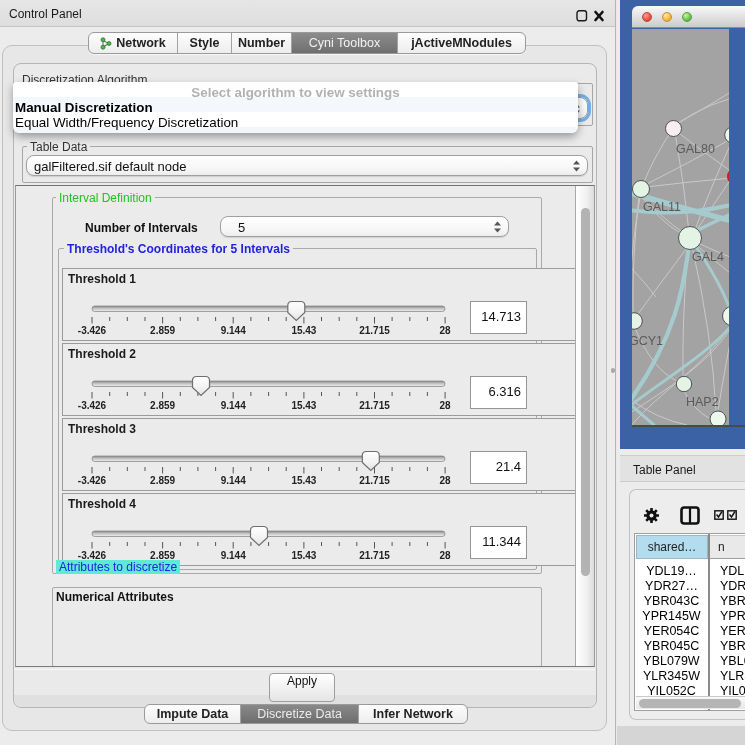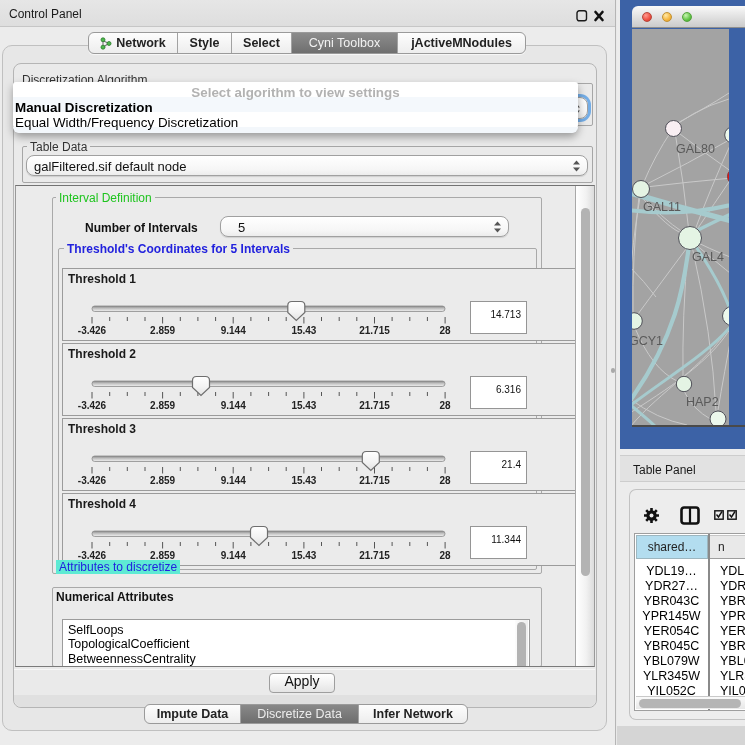--- a/index.html
+++ b/index.html
@@ -20,26 +20,26 @@
 #toptabs .sel{background:linear-gradient(#8c8c8c,#6f6f6f);color:#f2f2f2;font-weight:normal}
 #bottabs{position:absolute;left:144px;top:704px;height:20px;display:flex;border:1px solid #9a9a9a;border-radius:6px;overflow:hidden;background:linear-gradient(#fdfdfd,#ededed)}
 #bottabs .seg{height:100%;display:flex;align-items:center;justify-content:center;font-size:12.5px;font-weight:bold;color:#222;border-right:1px solid #a2a2a2}
 #bottabs .seg:last-child{border-right:none}
 #bottabs .sel{background:linear-gradient(#898989,#6e6e6e);color:#ececec;font-weight:normal}
 #scrollpane{position:absolute;left:15px;top:185px;width:580px;height:482px;background:#ebebeb;overflow:hidden;border:1px solid #999;border-top:1px solid #737373;border-bottom:1px solid #7a7a7a}
 #vsbtrack{position:absolute;right:0;top:0;width:19px;height:100%;background:linear-gradient(90deg,#ffffff,#f2f2f2 55%,#dcdcdc);border-left:1px solid #a8a8a8}
 #vsbthumb{position:absolute;right:4.5px;top:22px;width:9px;height:368px;border-radius:5px;background:#b3b3b3}
 .tpanel{position:absolute;left:46px;width:563px;height:73px;border:1px solid #9b9b9b;background:#ebebeb}
 .tlabel{position:absolute;left:5px;top:3px;font-size:12px;font-weight:bold;color:#1a1a1a}
-.tfield{position:absolute;left:407px;top:32px;width:57px;height:33px;background:#fff;border:1px solid #959595;font-size:10px;color:#111;text-align:right;padding:7px 5px 0 0}
+.tfield{position:absolute;left:407px;top:32px;width:57px;height:33px;background:#fff;border:1px solid #959595;font-size:13px;color:#111;text-align:right;padding:7px 5px 0 0}
 #popup{position:absolute;left:13px;top:82px;width:565px;height:51px;background:#fff;border-radius:3px 3px 8px 8px;box-shadow:0 4px 9px rgba(0,0,0,0.35);z-index:50;font-size:13.4px}
 #popup .r1{position:absolute;left:0;top:3px;width:100%;text-align:center;color:#b2b2b2;font-weight:bold}
 #popup .r2{position:absolute;left:2px;top:17.5px;font-weight:bold;color:#000}
 #popup .r3{position:absolute;left:2px;top:32.5px;color:#000}
-#applybtn{position:absolute;left:269px;top:673px;width:66px;height:20px;background:linear-gradient(#ffffff,#f1f1f1 55%,#e4e4e4);border:1px solid #9e9e9e;border-radius:4px;font-size:14px;color:#111;text-align:center;line-height:15px}
+#applybtn{position:absolute;left:269px;top:673px;width:66px;height:29px;background:linear-gradient(#ffffff,#f1f1f1 55%,#e4e4e4);border:1px solid #9e9e9e;border-radius:4px;font-size:12px;color:#111;text-align:center;line-height:15px}
 #rightwin{position:absolute;left:620px;top:0;width:125px;height:449px;background:#3c62a6}
 #mactitle{position:absolute;left:12px;top:6px;width:113px;height:22px;background:linear-gradient(#f9f9f9,#cbcbcb);border-bottom:1px solid #8e8e8e;border-radius:6px 0 0 0}
 .light{position:absolute;top:6px;width:10px;height:10px;border-radius:50%}
 #canvas{position:absolute;left:12px;top:29px;width:97px;height:396px;background:#a3a3a3;overflow:hidden}
 #tpbar{position:absolute;left:620px;top:455px;width:125px;height:27px;background:#e2e2e2;border-top:1px solid #cdcdcd;border-bottom:1px solid #cdcdcd}
 #tpbar .t{position:absolute;left:13px;top:7px;font-size:12px;color:#1a1a1a}
 #rbg{position:absolute;left:617px;top:0;width:128px;height:745px;background:#ececec}
 #tablebox{position:absolute;left:629px;top:489px;width:116px;height:231px;border:1px solid #c2c2c2;border-radius:7px 0 0 7px;background:#ededed;border-right:none}
 #tbl{position:absolute;left:4px;top:43px;width:112px;height:178px;background:#fff;border:1px solid #9e9e9e;border-right:none;overflow:hidden}
 .hdr1{position:absolute;left:1px;top:1px;width:72px;height:24px;background:#b3ddef;border:1px solid #9db6bf;font-size:12px;color:#222;text-align:center;line-height:22px}
@@ -65,21 +65,21 @@
 <path d="M19.5 2 L26.5 10 M26.5 2 L19.5 10" stroke="#111" stroke-width="2.6" stroke-linecap="round"></path>
 </svg>
 <div id="toptabs">
 <div class="seg" style="width:89px"><svg width="12" height="13" viewBox="0 0 12 13" style="margin-right:4px">
 <path d="M3 3.5 V10 M3.6 9.8 L8.6 6.5 M3.6 4 L8.6 6.2" stroke="#777" stroke-width="1.1" fill="none"></path>
 <circle cx="3" cy="2.8" r="2" fill="#4db84d" stroke="#2c7a2c" stroke-width="0.8"></circle>
 <circle cx="3" cy="10.2" r="2" fill="#4db84d" stroke="#2c7a2c" stroke-width="0.8"></circle>
 <circle cx="9" cy="6.5" r="2" fill="#4db84d" stroke="#2c7a2c" stroke-width="0.8"></circle>
 </svg>Network</div>
 <div class="seg" style="width:54px">Style</div>
-<div class="seg" style="width:60px">Select</div>
+<div class="seg" style="width:60px">Number</div>
 <div class="seg sel" style="width:106px">Cyni Toolbox</div>
 <div class="seg" style="width:127px">jActiveMNodules</div>
 </div>
 <div class="groupbox" style="left:22px;top:83px;width:570.5px;height:43px"></div>
 <div class="grouptitle" style="left:19px;top:73px">Discretization Algorithm</div>
 <div class="combo" style="left:26px;top:97px;width:562px;height:22px;box-shadow:0 0 0 3px rgba(86,157,229,0.8)">
 <span class="ar" style="top:5px"><svg width="9" height="12" viewBox="0 0 9 12">
           <path d="M4.5 0.5 L8 4.5 L1 4.5 Z" fill="#555"></path>
           <path d="M4.5 11.5 L8 7.5 L1 7.5 Z" fill="#555"></path>
         </svg></span>
@@ -210,26 +210,20 @@
           <text x="240.9" y="65" text-anchor="middle" font-size="10" font-weight="bold" fill="#222">15.43</text>
           <text x="311.5" y="65" text-anchor="middle" font-size="10" font-weight="bold" fill="#222">21.715</text>
           <text x="382.0" y="65" text-anchor="middle" font-size="10" font-weight="bold" fill="#222">28</text>
 <path d="M187.5 36.5 Q187.5 32.5 191.5 32.5 L200.5 32.5 Q204.5 32.5 204.5 36.5 L204.5 43.5 L196.0 51.5 L187.5 43.5 Z" fill="url(#th0)" stroke="#6e6e6e" stroke-width="1.2"></path>
 </svg>
 <div class="tfield">11.344</div>
 </div>
 <div class="groupbox" style="left:36px;top:401px;width:490px;height:80px;border-color:#a9a9a9"></div>
 <div class="grouptitle" style="left:40px;top:374px;color:#2222dd;background:#5eead4">Attributes to discretize</div>
 <div style="position:absolute;left:40px;top:404px;font-size:12px;font-weight:bold;color:#111">Numerical Attributes</div>
-<div style="position:absolute;left:46px;top:433px;width:468px;height:49px;background:#fff;border:1px solid #9b9b9b;font-size:12.5px;color:#000">
-<div style="padding:3px 0 0 5px;line-height:14.4px">SelfLoops<br>TopologicalCoefficient<br>BetweennessCentrality</div>
-<div style="position:absolute;right:1px;top:0;width:13px;height:100%;background:linear-gradient(90deg,#fcfcfc,#eee)">
-<div style="position:absolute;left:2px;top:2px;width:9px;height:60px;border-radius:5px;background:#b3b3b3"></div>
-        </div>
-</div>
 <div id="vsbtrack">
         <div id="vsbthumb"></div>
       </div>
 </div>
 <div style="position:absolute;left:14px;top:695px;width:582px;height:12px;background:#e0e0e0;border-radius:0 0 8px 8px"></div>
 <div class="sep"></div>
 <div id="applybtn">Apply</div>
 <div id="popup">
 <div style="position:absolute;left:0;top:15px;width:100%;height:15px;background:#f4f8fc"></div>
 <div style="position:absolute;left:0;top:45px;width:100%;height:6px;background:#f3f7fb;border-radius:0 0 8px 8px"></div>

